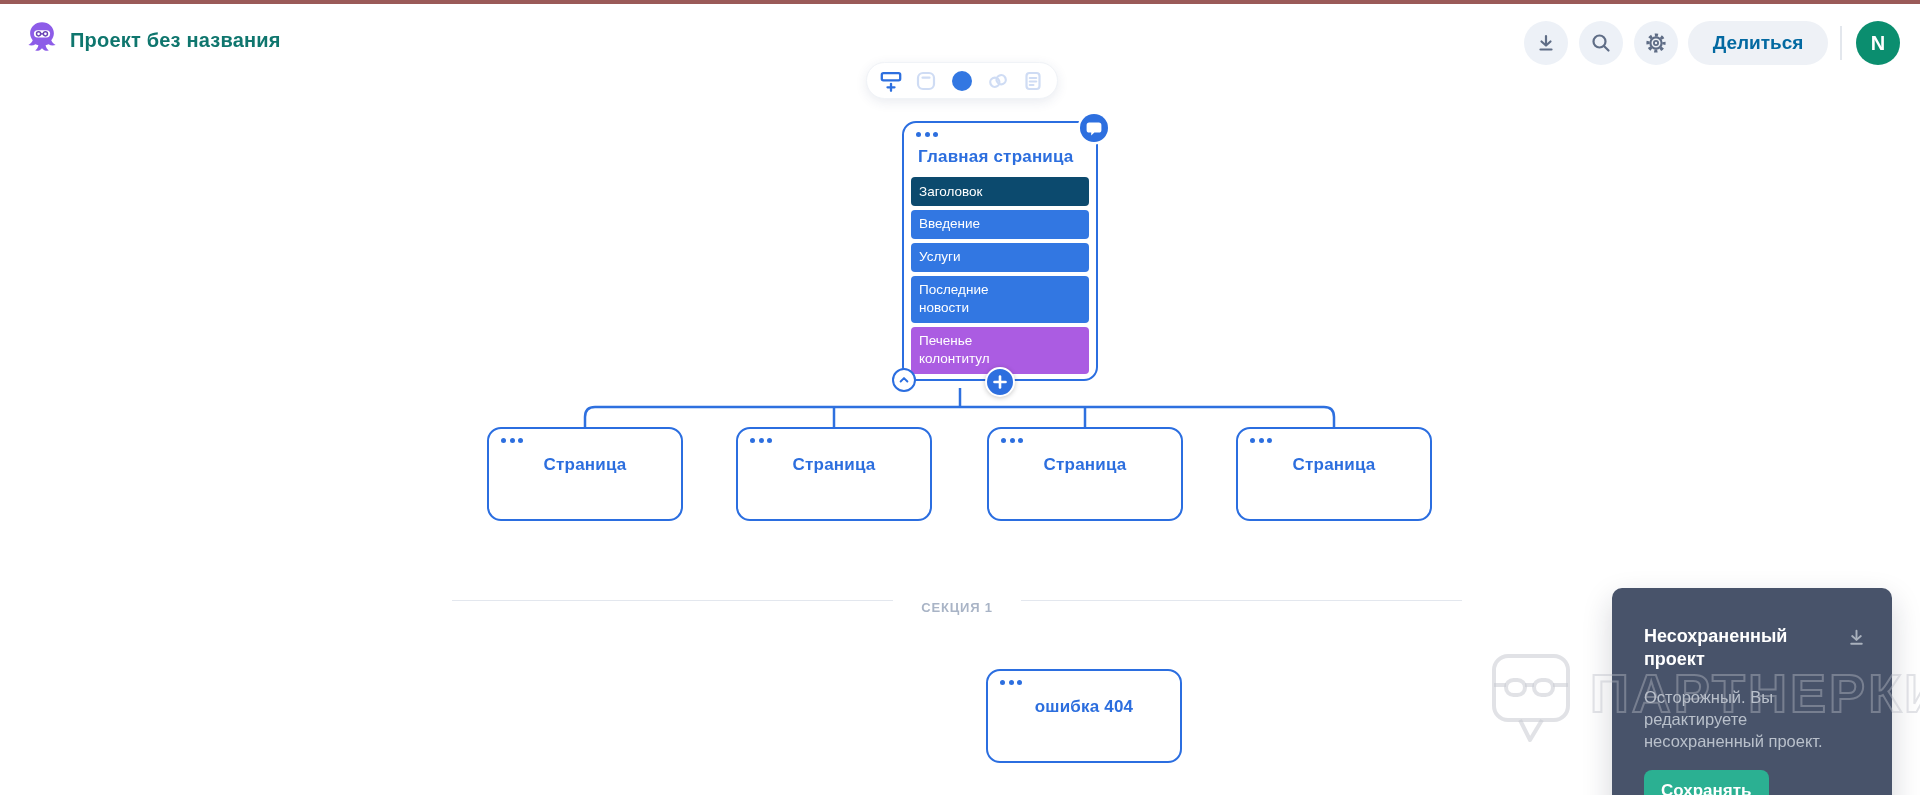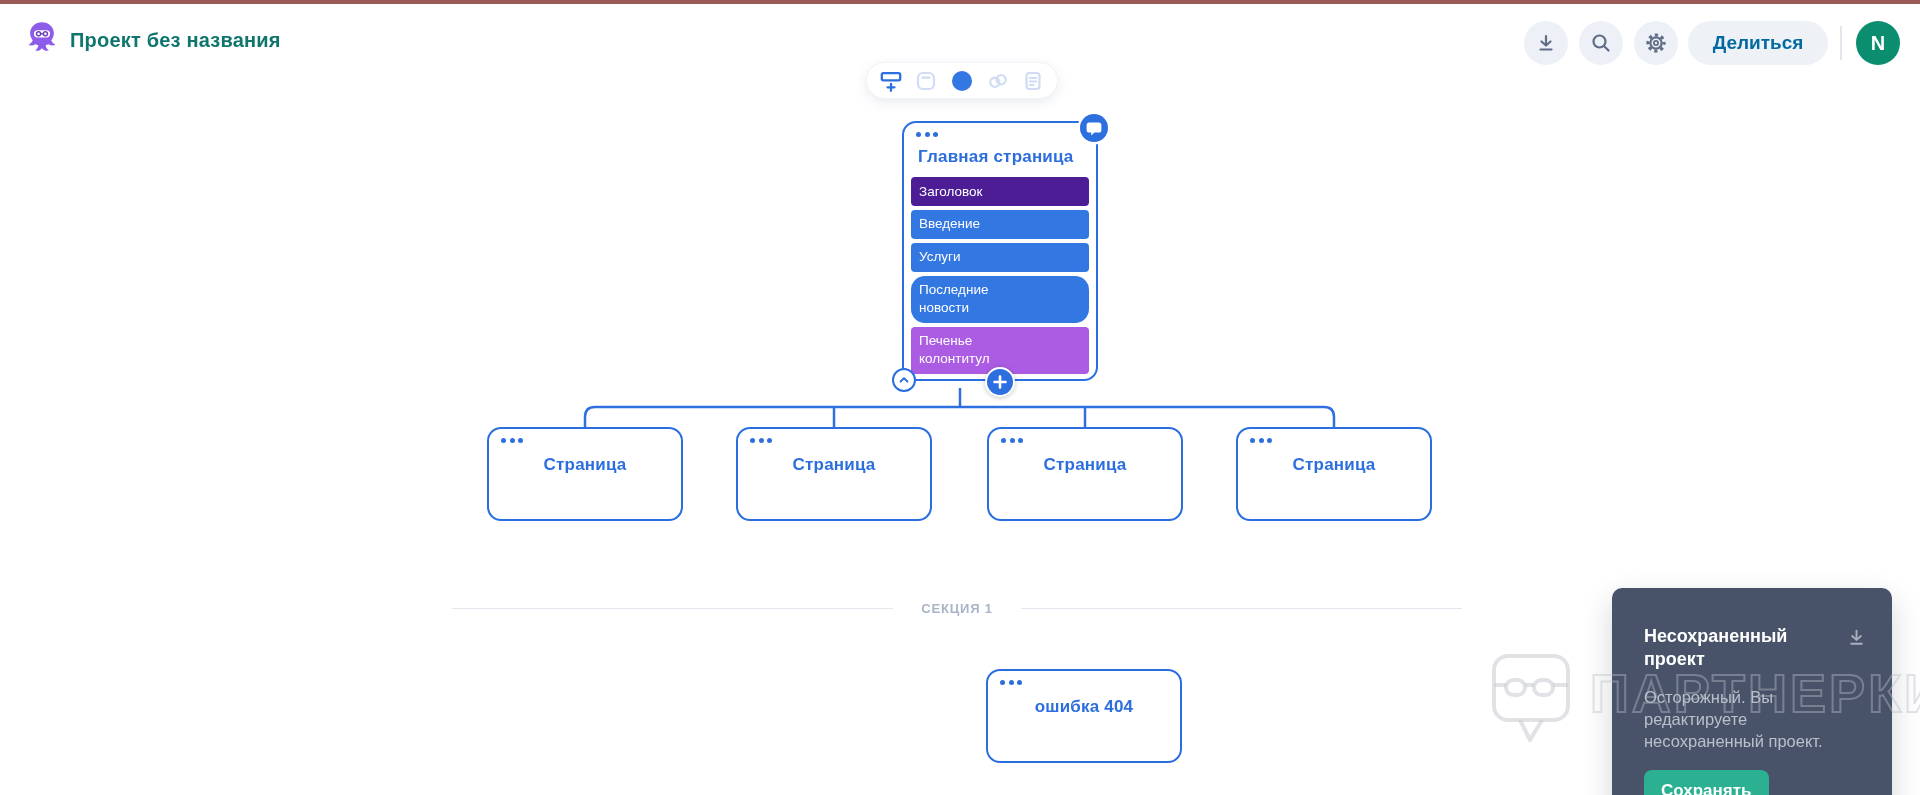--- a/index.html
+++ b/index.html
@@ -56,21 +56,21 @@
   .collapse-btn { position:absolute; bottom:-13px; left:-12px; width:24px; height:24px; border-radius:50%;
     background:#fff; border:2.5px solid #2b6ee0; display:flex; align-items:center;
     justify-content:center; cursor:pointer; z-index:3; }
   .plus-btn { position:absolute; bottom:-18px; left:calc(50% - 15px); width:30px; height:30px;
     border-radius:50%; background:#2d6fdf; border:2.5px solid #fff;
     box-shadow:0 1px 5px rgba(0,0,0,.22); display:flex; align-items:center; justify-content:center;
     cursor:pointer; z-index:3; }
 
   
   .section-divider { position:absolute; left:452px; top:600px; width:1010px; height:16px;
-    display:flex; align-items:center; gap:28px; z-index:1; }
+    display:flex; gap:28px; z-index:1; }
   .section-divider .line { flex:1; border-top:1.5px solid #e3e7ee; }
   .section-label { color:#a9b4c6; font-size:13px; font-weight:bold; letter-spacing:.8px; white-space:nowrap; }
 
   
   .unsaved-panel { position:absolute; left:1612px; top:588px; width:280px; height:240px;
     background:#48536a; border-radius:10px; box-shadow:0 12px 30px rgba(20,30,50,.18);
     padding:37px 32px; z-index:5; }
   .unsaved-title { color:#fff; font-size:18px; font-weight:bold; line-height:1.28; max-width:180px; }
   .panel-download { position:absolute; right:24px; top:38px; cursor:pointer; }
   .unsaved-body { margin-top:16px; color:#b9c0cb; font-size:16.5px; line-height:1.32; max-width:200px; }
@@ -176,24 +176,24 @@
   </svg>
 
   <div class="node main-node">
     <div class="dots">
         <i></i>
         <i></i>
         <i></i>
       </div>
     <div class="node-title">Главная страница</div>
     <div class="blocks">
-      <div class="block" style="background: #4c1d95;"><span>Заголовок</span></div>
+      <div class="block" style="background: #0c4a6e;"><span>Заголовок</span></div>
       <div class="block" style="background: rgb(50, 119, 226);"><span>Введение</span></div>
       <div class="block" style="background: rgb(50, 119, 226);"><span>Услуги</span></div>
-      <div class="block" style="background: rgb(50, 119, 226); border-radius: 14px;"><span>Последние новости</span></div>
+      <div class="block" style="background: rgb(50, 119, 226);"><span>Последние новости</span></div>
       <div class="block" style="background: rgb(171, 92, 226);"><span>Печенье колонтитул</span></div>
     </div>
     <div class="comment-bubble">
       <svg width="28" height="28" viewBox="0 0 28 28">
         <path fill="#fff" d="M9.2 8.6h9.6a2.6 2.6 0 012.6 2.6v4.8a2.6 2.6 0 01-2.6 2.6h-4.4l-3.2 2.9v-2.9H9.2a2.6 2.6 0 01-2.6-2.6v-4.8a2.6 2.6 0 012.6-2.6z"></path>
       </svg>
     </div>
     <div class="collapse-btn">
       <svg width="18" height="18" viewBox="0 0 24 24">
         <polyline points="7.5,14 12,9.5 16.5,14" fill="none" stroke="#2b6ee0" stroke-width="2.6" stroke-linecap="round" stroke-linejoin="round"></polyline>

